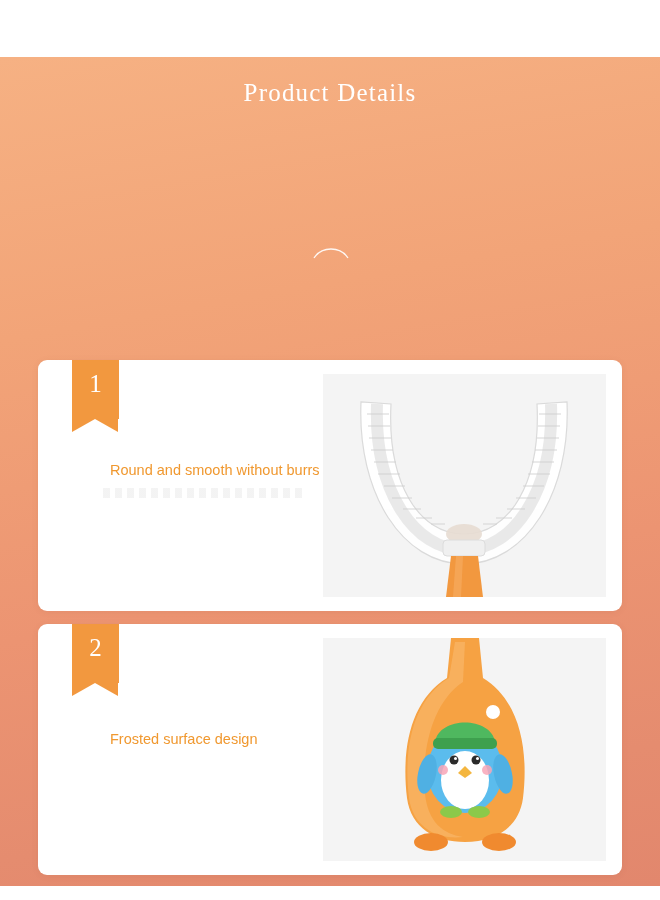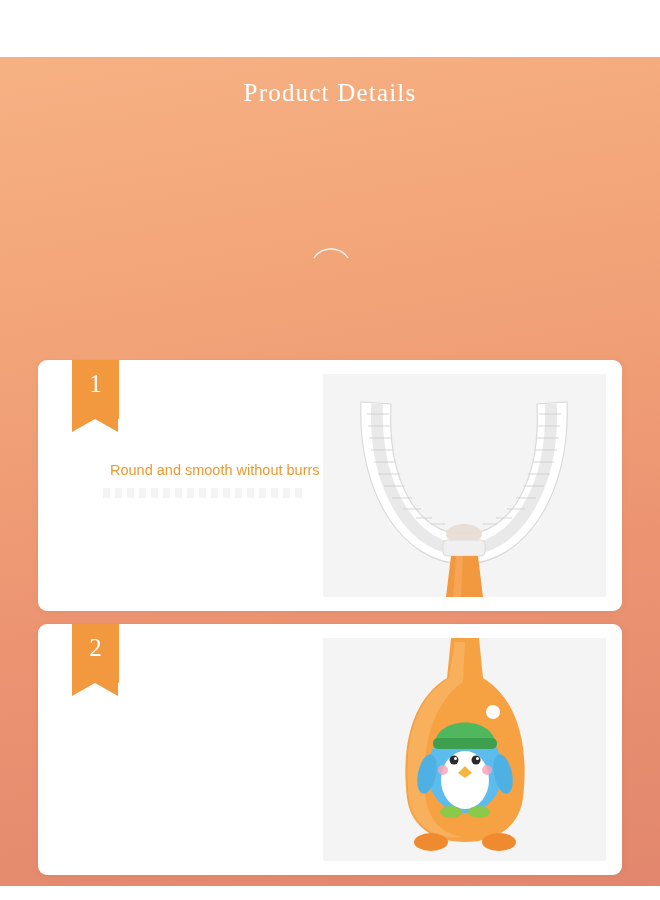--- a/index.html
+++ b/index.html
@@ -219,20 +219,21 @@
           <rect x="120" y="166" width="42" height="16" rx="4" fill="#f0f0f0" stroke="#dcdcdc" stroke-width="1"></rect>
           <path d="M128 182 L 155 182 L 160 223 L 123 223 Z" fill="#f2983f"></path>
           <path d="M133 182 L 140 182 L 138 223 L 130 223 Z" fill="#f7ab5f" opacity="0.7"></path>
         </svg>
       </div>
     </div>
 
     <div class="card card2">
       <div class="num-tab">2</div>
 
+      <div class="card-text c2-head">Frosted surface design</div>
 
       <div class="img-box">
         <svg width="283" height="223" viewBox="0 0 283 223">
           <rect width="283" height="223" fill="#f4f4f4"></rect>
 
           <path d="M128 0 L 156 0 L 160 40 C 196 62, 206 110, 200 160 C 196 190, 172 204, 142 204 C 112 204, 88 190, 84 160 C 78 110, 88 62, 124 40 Z" fill="#f6a243"></path>
           <path d="M132 4 L 142 4 L 140 44 C 110 64, 98 110, 102 156 C 105 184, 120 196, 140 199 C 112 202, 90 188, 86 160 C 80 110, 90 62, 126 40 Z" fill="#f9bb72" opacity="0.55"></path>
 
           <ellipse cx="108" cy="204" rx="17" ry="9" fill="#f08a2f"></ellipse>
           <ellipse cx="176" cy="204" rx="17" ry="9" fill="#f08a2f"></ellipse>

